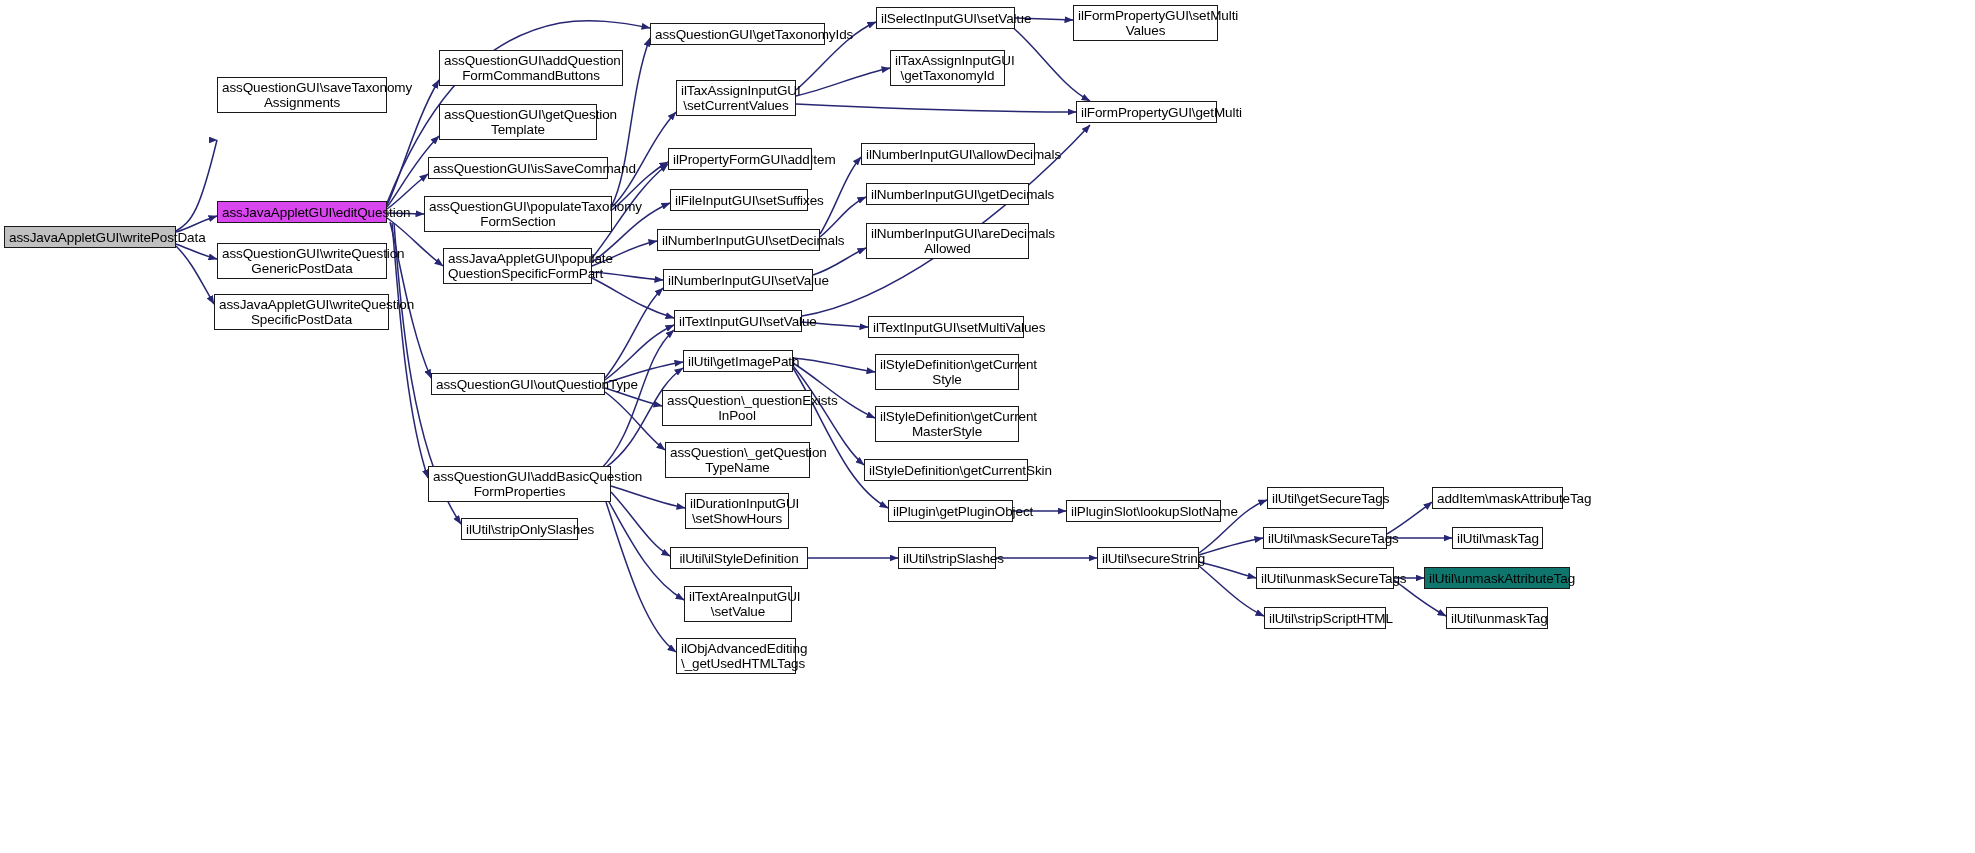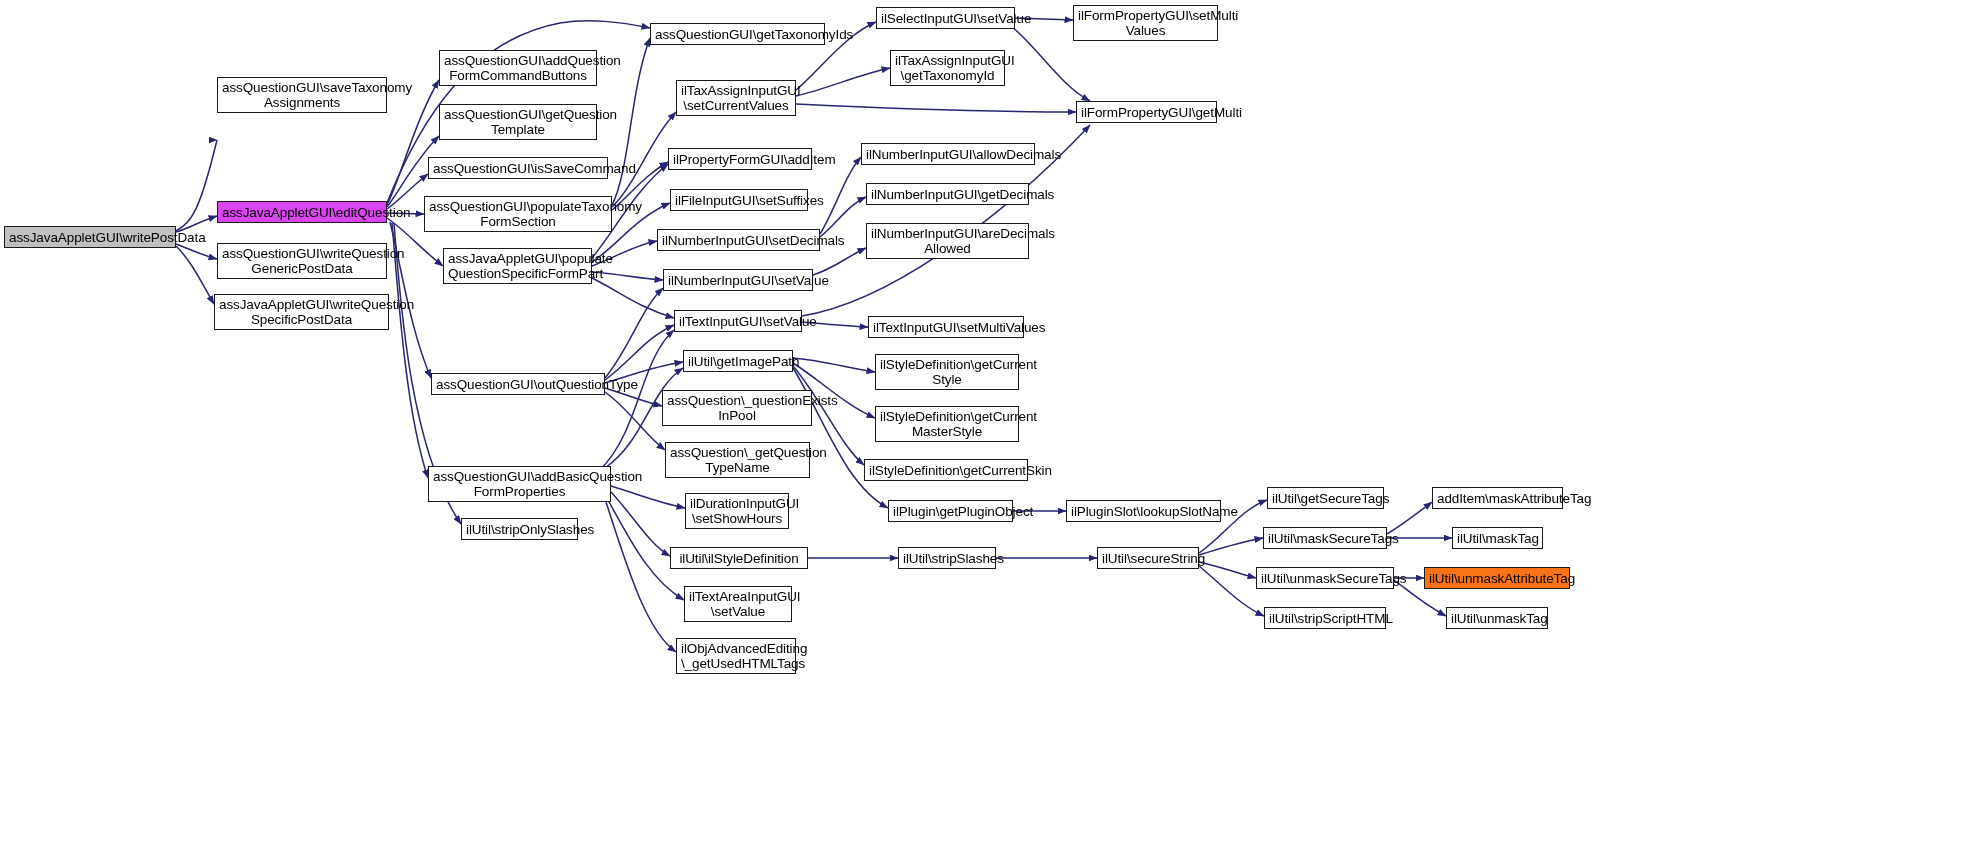--- a/index.html
+++ b/index.html
@@ -85,21 +85,21 @@
   </svg>
   <div id="node-layer">
       <div class="node root" style="left: 4px; top: 226px; width: 172px; height: 22px; border-color: rgb(26, 26, 26); background: rgb(192, 192, 192);"><span>assJavaAppletGUI\writePostData</span></div>
       <div class="node" style="left: 217px; top: 77px; width: 170px; height: 36px; border-color: rgb(26, 26, 26); background: rgb(255, 255, 255);"><span>assQuestionGUI\saveTaxonomy
 Assignments</span></div>
       <div class="node" style="left: 217px; top: 201px; width: 170px; height: 22px; border-color: rgb(26, 26, 26); background: #d946ef;"><span>assJavaAppletGUI\editQuestion</span></div>
       <div class="node" style="left: 217px; top: 243px; width: 170px; height: 36px; border-color: rgb(26, 26, 26); background: rgb(255, 255, 255);"><span>assQuestionGUI\writeQuestion
 GenericPostData</span></div>
       <div class="node" style="left: 214px; top: 294px; width: 175px; height: 36px; border-color: rgb(26, 26, 26); background: rgb(255, 255, 255);"><span>assJavaAppletGUI\writeQuestion
 SpecificPostData</span></div>
-      <div class="node" style="left: 439px; top: 50px; width: 158px; height: 36px; border-color: rgb(26, 26, 26); background: rgb(255, 255, 255);"><span>assQuestionGUI\addQuestion
+      <div class="node" style="left: 439px; top: 50px; width: 184px; height: 36px; border-color: rgb(26, 26, 26); background: rgb(255, 255, 255);"><span>assQuestionGUI\addQuestion
 FormCommandButtons</span></div>
       <div class="node" style="left: 439px; top: 104px; width: 158px; height: 36px; border-color: rgb(26, 26, 26); background: rgb(255, 255, 255);"><span>assQuestionGUI\getQuestion
 Template</span></div>
       <div class="node" style="left: 428px; top: 157px; width: 180px; height: 22px; border-color: rgb(26, 26, 26); background: rgb(255, 255, 255);"><span>assQuestionGUI\isSaveCommand</span></div>
       <div class="node" style="left: 424px; top: 196px; width: 188px; height: 36px; border-color: rgb(26, 26, 26); background: rgb(255, 255, 255);"><span>assQuestionGUI\populateTaxonomy
 FormSection</span></div>
       <div class="node" style="left: 443px; top: 248px; width: 149px; height: 36px; border-color: rgb(26, 26, 26); background: rgb(255, 255, 255);"><span>assJavaAppletGUI\populate
 QuestionSpecificFormPart</span></div>
       <div class="node" style="left: 431px; top: 373px; width: 174px; height: 22px; border-color: rgb(26, 26, 26); background: rgb(255, 255, 255);"><span>assQuestionGUI\outQuestionType</span></div>
       <div class="node" style="left: 428px; top: 466px; width: 183px; height: 36px; border-color: rgb(26, 26, 26); background: rgb(255, 255, 255);"><span>assQuestionGUI\addBasicQuestion
@@ -144,16 +144,16 @@
 Values</span></div>
       <div class="node" style="left: 1076px; top: 101px; width: 141px; height: 22px; border-color: rgb(26, 26, 26); background: rgb(255, 255, 255);"><span>ilFormPropertyGUI\getMulti</span></div>
       <div class="node" style="left: 1066px; top: 500px; width: 155px; height: 22px; border-color: rgb(26, 26, 26); background: rgb(255, 255, 255);"><span>ilPluginSlot\lookupSlotName</span></div>
       <div class="node" style="left: 1097px; top: 547px; width: 102px; height: 22px; border-color: rgb(26, 26, 26); background: rgb(255, 255, 255);"><span>ilUtil\secureString</span></div>
       <div class="node" style="left: 1267px; top: 487px; width: 117px; height: 22px; border-color: rgb(26, 26, 26); background: rgb(255, 255, 255);"><span>ilUtil\getSecureTags</span></div>
       <div class="node" style="left: 1263px; top: 527px; width: 124px; height: 22px; border-color: rgb(26, 26, 26); background: rgb(255, 255, 255);"><span>ilUtil\maskSecureTags</span></div>
       <div class="node" style="left: 1256px; top: 567px; width: 138px; height: 22px; border-color: rgb(26, 26, 26); background: rgb(255, 255, 255);"><span>ilUtil\unmaskSecureTags</span></div>
       <div class="node" style="left: 1264px; top: 607px; width: 122px; height: 22px; border-color: rgb(26, 26, 26); background: rgb(255, 255, 255);"><span>ilUtil\stripScriptHTML</span></div>
       <div class="node" style="left: 1432px; top: 487px; width: 131px; height: 22px; border-color: rgb(26, 26, 26); background: rgb(255, 255, 255);"><span>addItem\maskAttributeTag</span></div>
       <div class="node" style="left: 1452px; top: 527px; width: 91px; height: 22px; border-color: rgb(26, 26, 26); background: rgb(255, 255, 255);"><span>ilUtil\maskTag</span></div>
-      <div class="node" style="left: 1424px; top: 567px; width: 146px; height: 22px; border-color: rgb(26, 26, 26); background: #f97316; text-align: right;"><span>ilUtil\unmaskAttributeTag</span></div>
+      <div class="node" style="left: 1424px; top: 567px; width: 146px; height: 22px; border-color: rgb(26, 26, 26); background: #0f766e; text-align: right;"><span>ilUtil\unmaskAttributeTag</span></div>
       <div class="node" style="left: 1446px; top: 607px; width: 102px; height: 22px; border-color: rgb(26, 26, 26); background: rgb(255, 255, 255);"><span>ilUtil\unmaskTag</span></div>
     </div>
 </div>
 
 </body></html>

